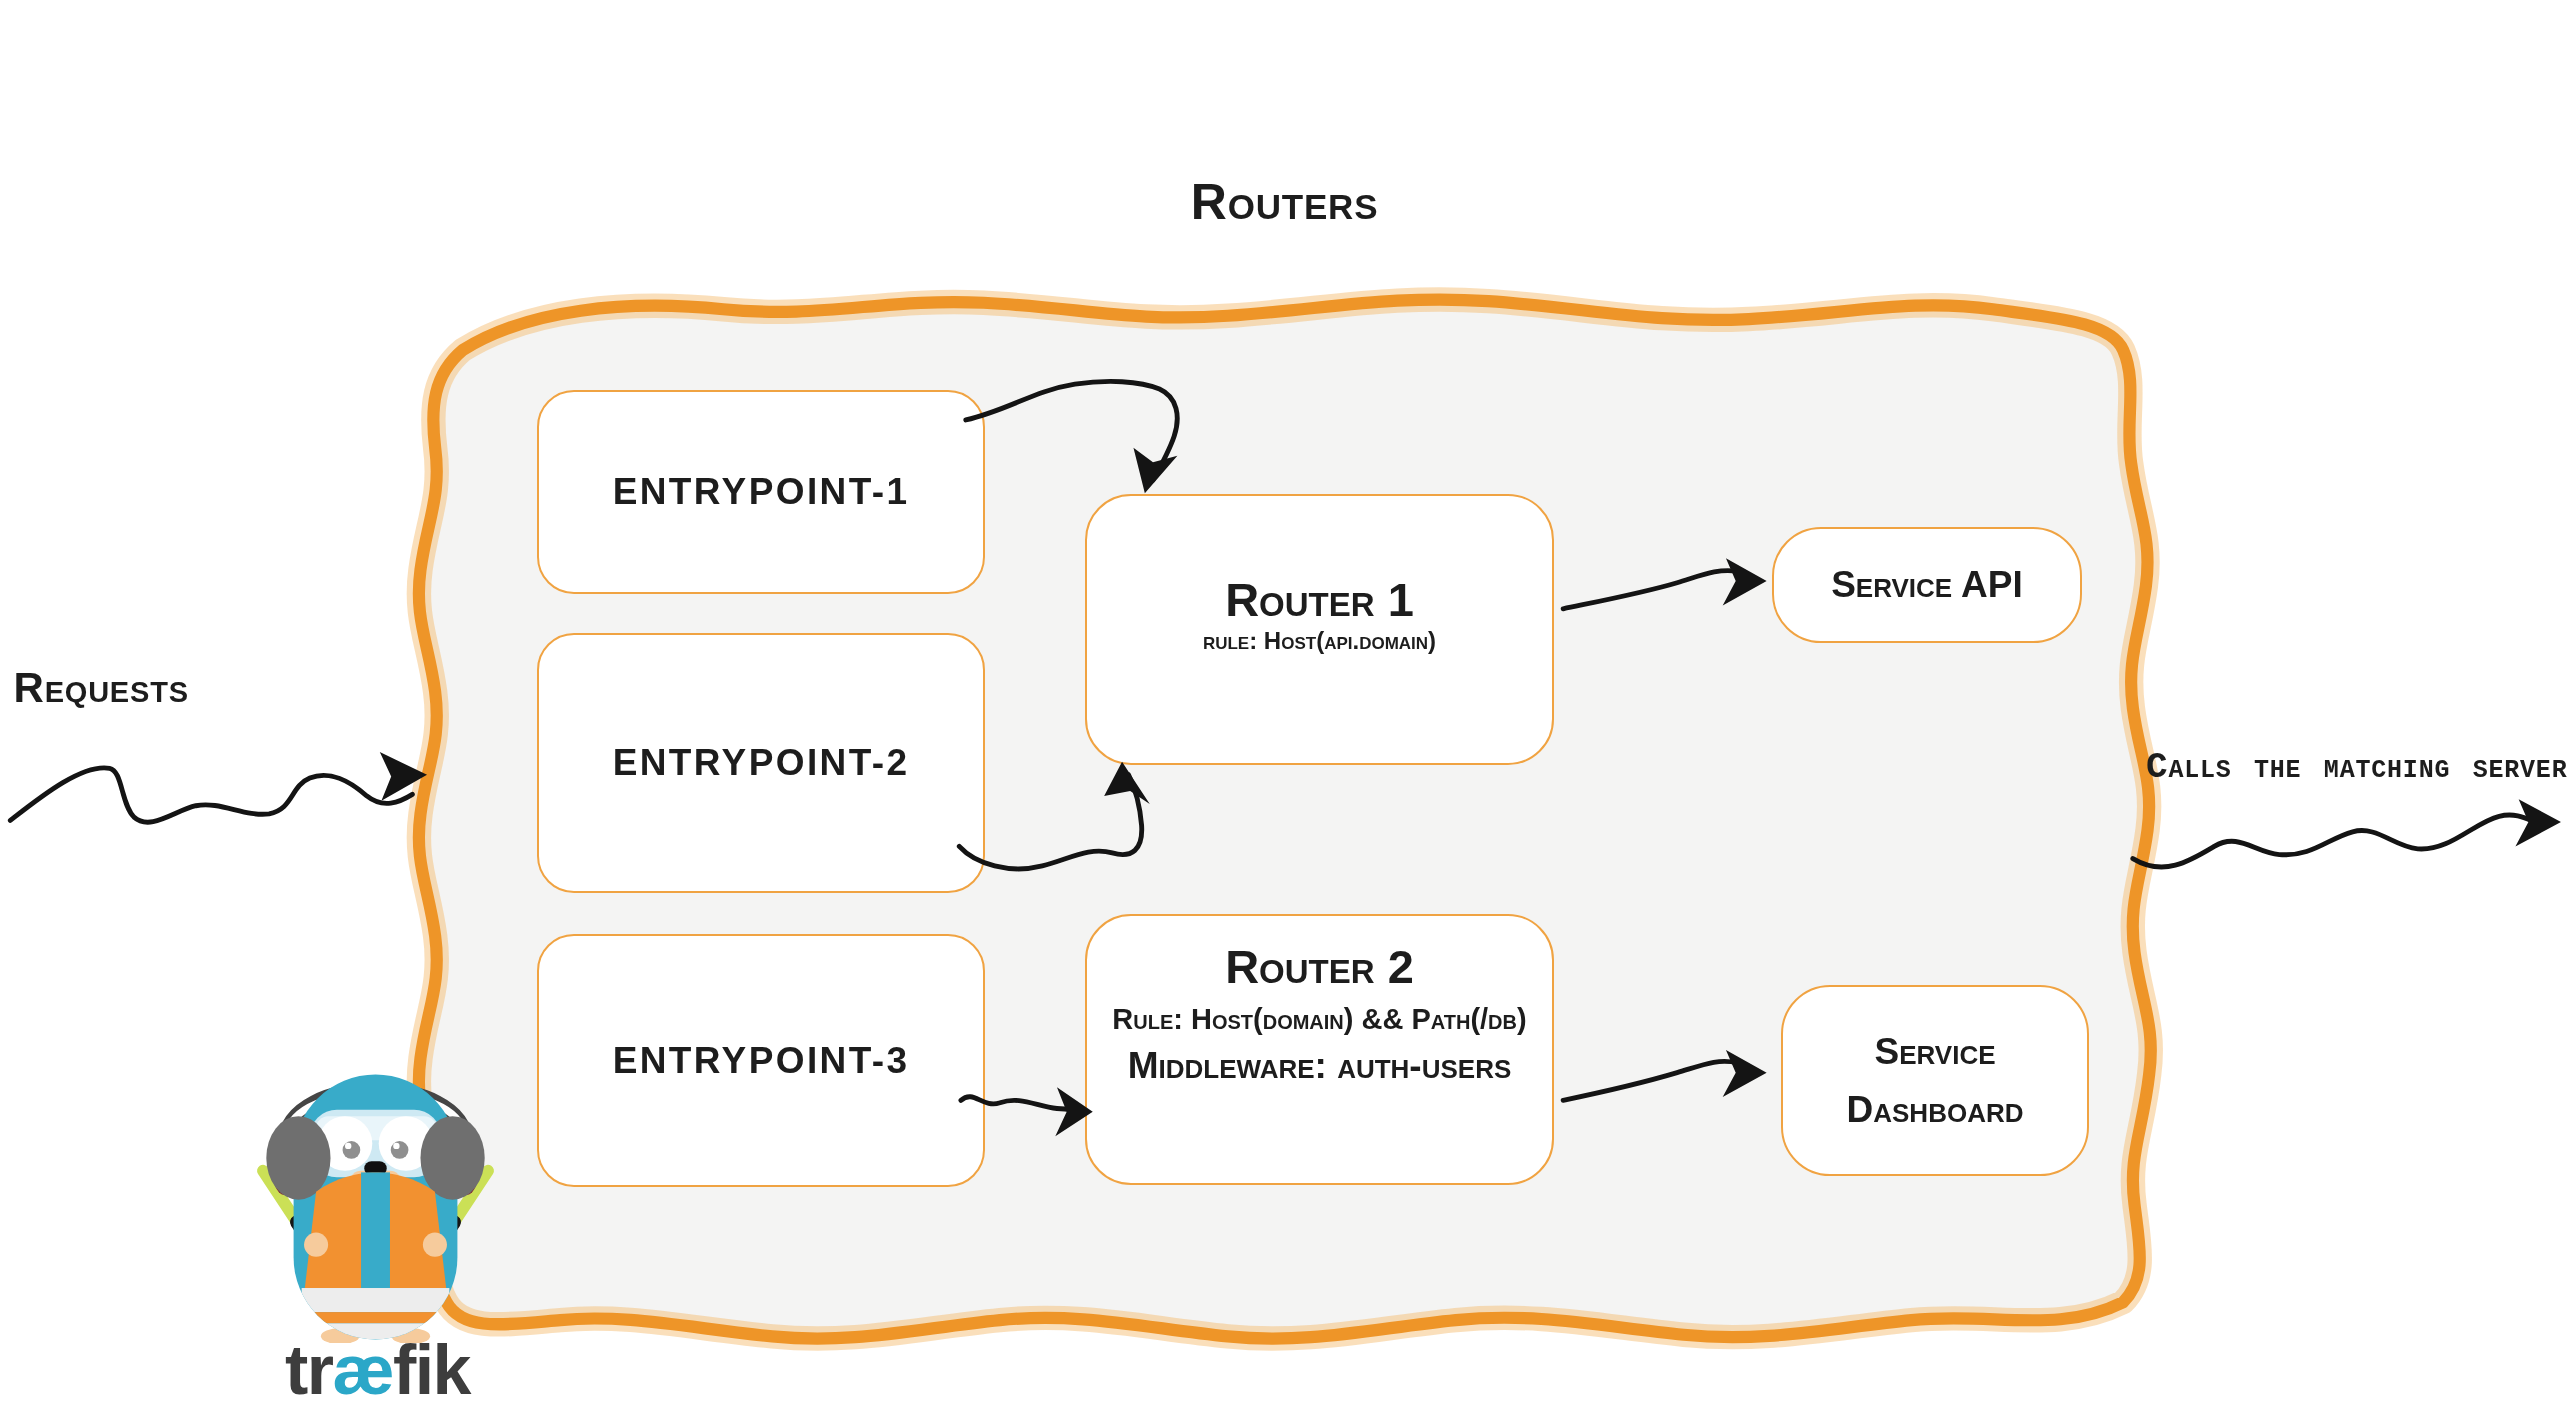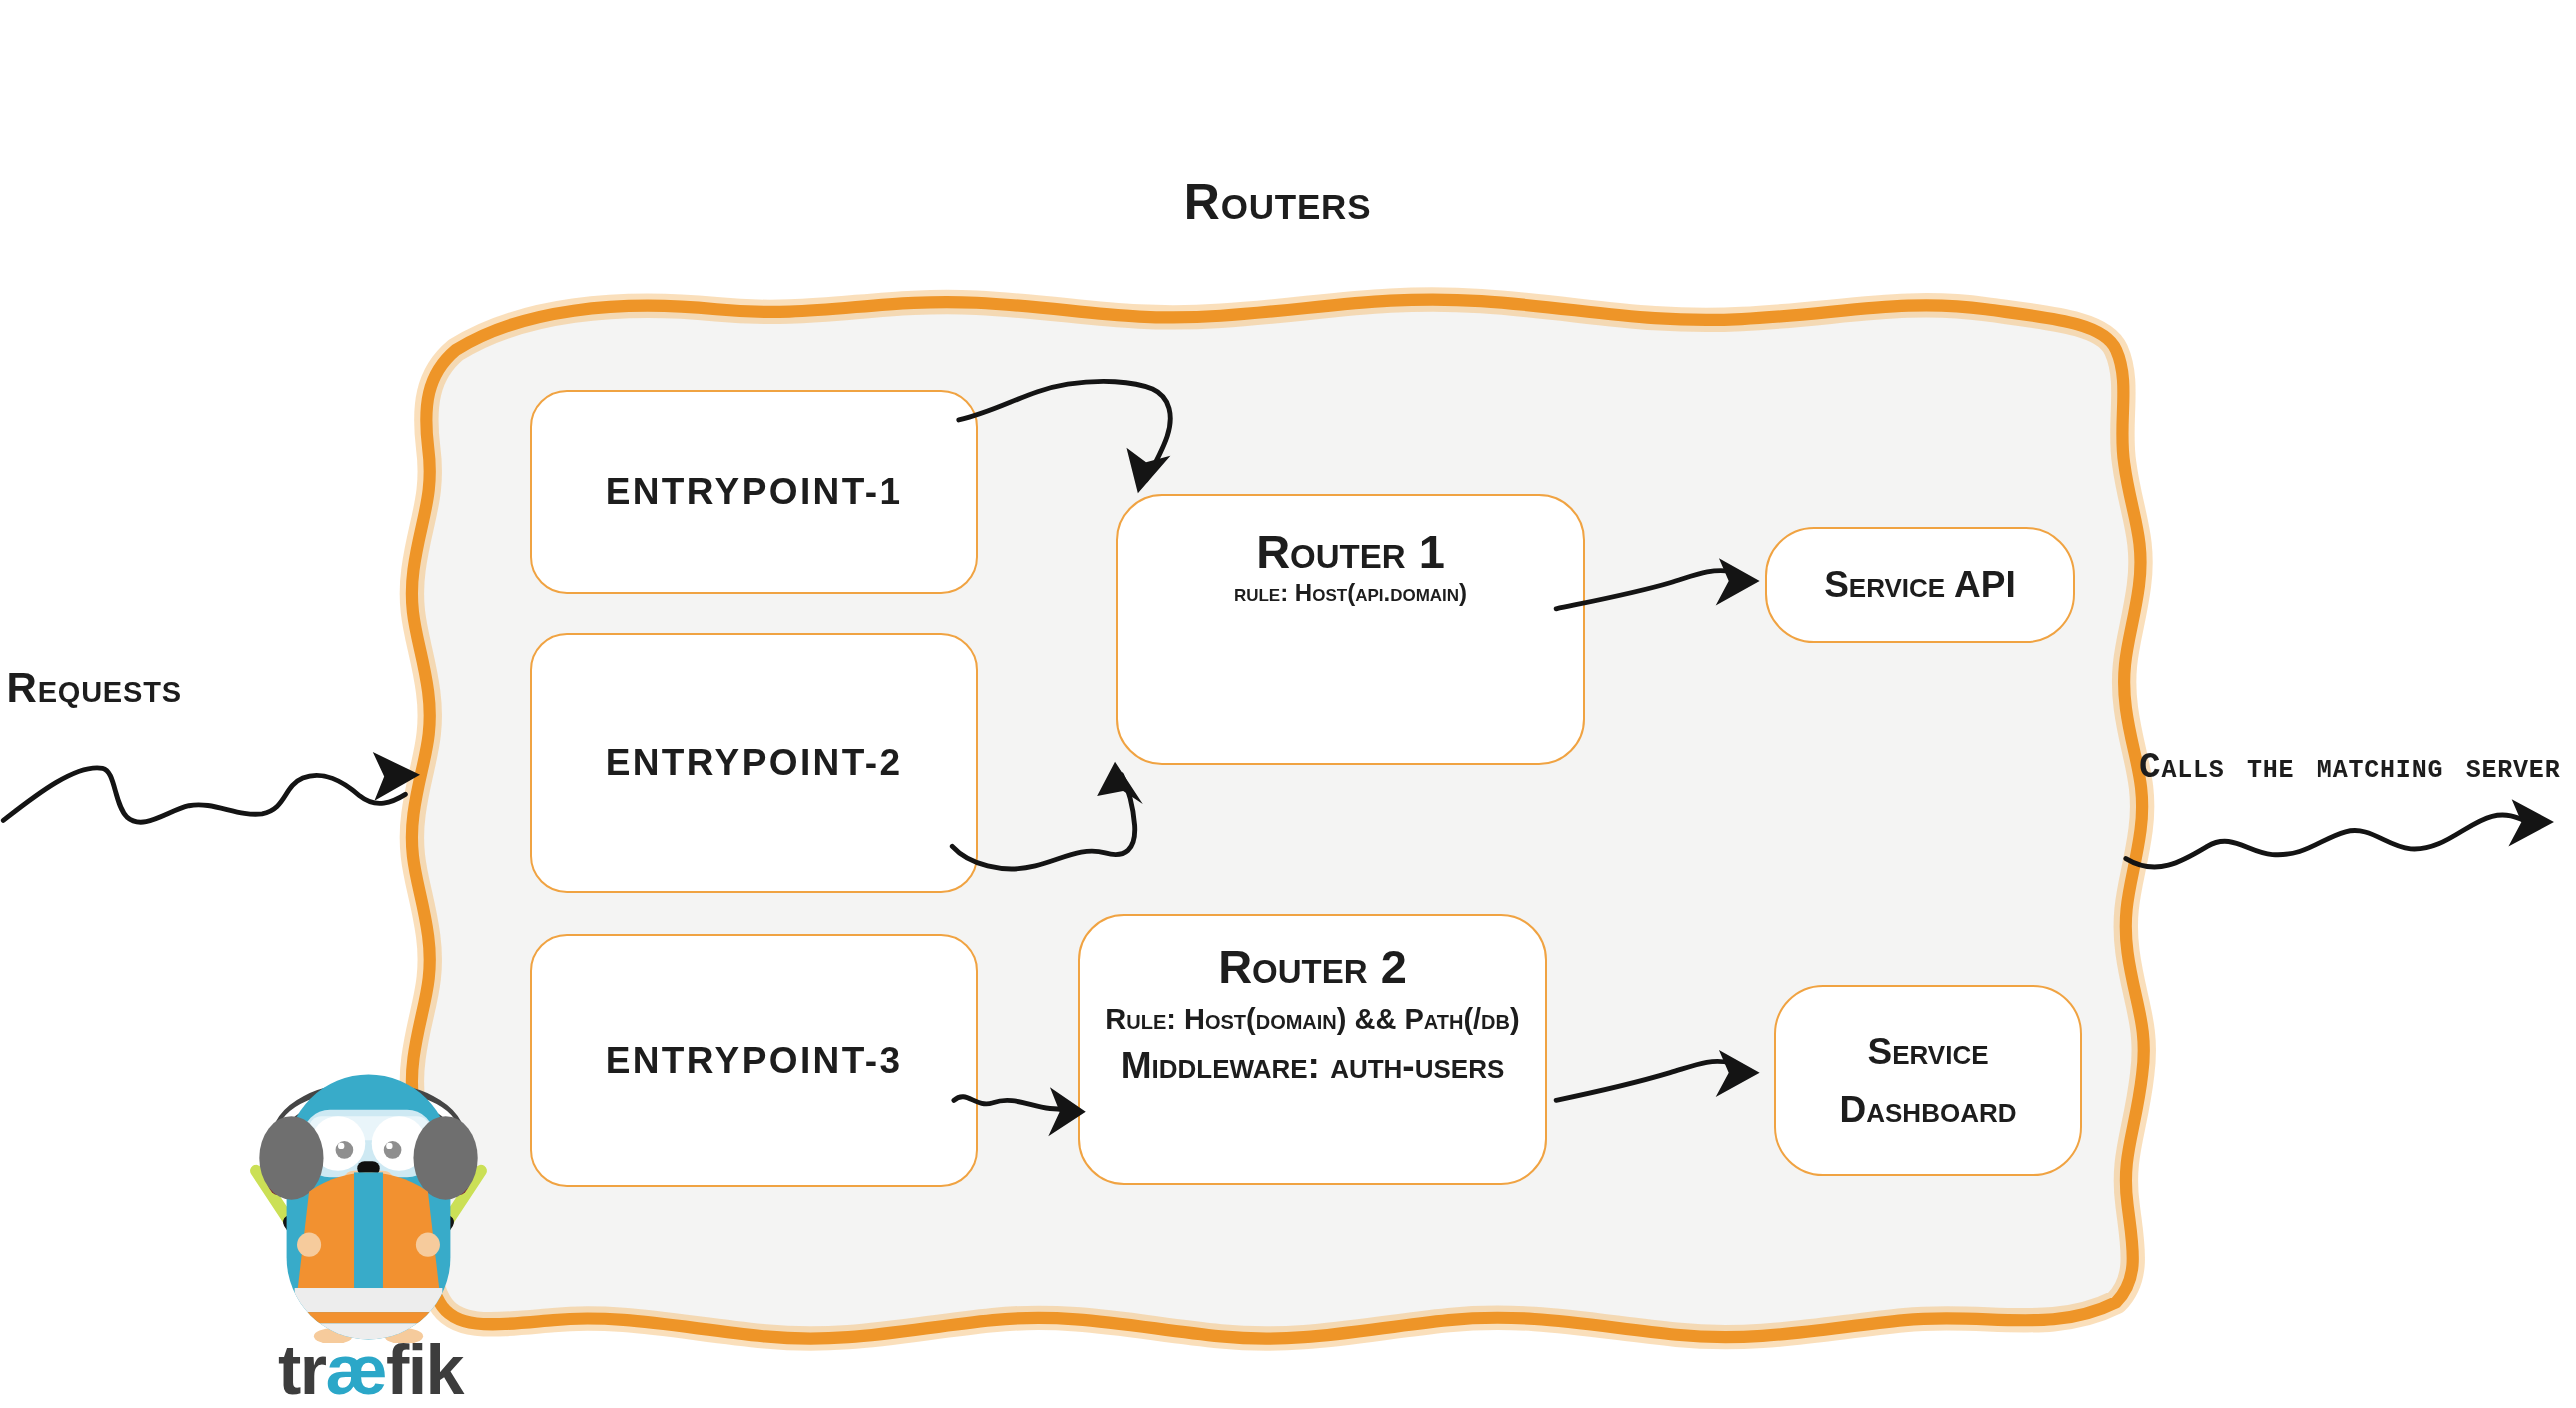--- a/index.html
+++ b/index.html
@@ -1,18 +1,18 @@
 <!DOCTYPE html>
 <html style="font-size:13px"><head>
 <meta charset="utf-8">
 <style>
   html,body{margin:0;padding:0;background:#ffffff;}
   body{width:2576px;height:1408px;overflow:hidden;
        font-family:"Liberation Sans", sans-serif;color:#1d1d1d;}
-  .stage{position:absolute;left:0;top:0;width:2340px;height:1408px;}
+  .stage{position:absolute;left:7px;top:0;width:2340px;height:1408px;}
 
   svg.layer{position:absolute;left:0;top:0;width:2576px;height:1408px;pointer-events:none;}
   #panel-layer{z-index:1;}
   #arrow-layer{z-index:3;}
 
   .label{position:absolute;z-index:3;font-weight:bold;letter-spacing:0.8px;}
   .smallcaps{font-variant:small-caps;}
   .upper{text-transform:uppercase;}
 
   .title{left:1074px;top:173px;width:407px;text-align:center;font-size:50px;}
@@ -20,21 +20,21 @@
   .box{position:absolute;z-index:2;background:#ffffff;border:2.4px solid #f0a342;
        display:flex;flex-direction:column;justify-content:center;align-items:center;
        text-align:center;}
   .ep-box{left:510px;width:444px;border-radius:37px;margin-left:20px;}
   #ep1{top:390px;height:200px;}
   #ep2{top:633px;height:256px;}
   #ep3{top:934px;height:249px;}
   .ep-label{font-size:37px;font-weight:bold;letter-spacing:2.4px;}
 
   .router-box{left:1078px;width:469px;height:271px;border-radius:46px;}
-  #router1{top:494px;justify-content:flex-start;padding:28px 0 60px 0;box-sizing:border-box;margin-left:38px;}
+  #router1{top:494px;justify-content:center;padding:28px 0 60px 0;box-sizing:border-box;}
   #router2{top:914px;padding:23px 0 33px 0;box-sizing:border-box;justify-content:flex-start;gap:9px;}
   .router-name{font-size:47px;font-weight:bold;}
   .router-rule1{font-size:24px;font-weight:bold;}
   .router-rule2{font-size:29px;font-weight:bold;}
   .router-mw{font-size:37px;font-weight:bold;}
 
   .service-box{left:1765px;border-radius:49px;}
   #service-api{top:527px;width:306px;height:112px;}
   #service-dashboard{top:985px;width:304px;height:187px;line-height:1.55;margin-left:9px;}
   .service-label{font-size:37px;font-weight:bold;padding:0 24.4px;}

